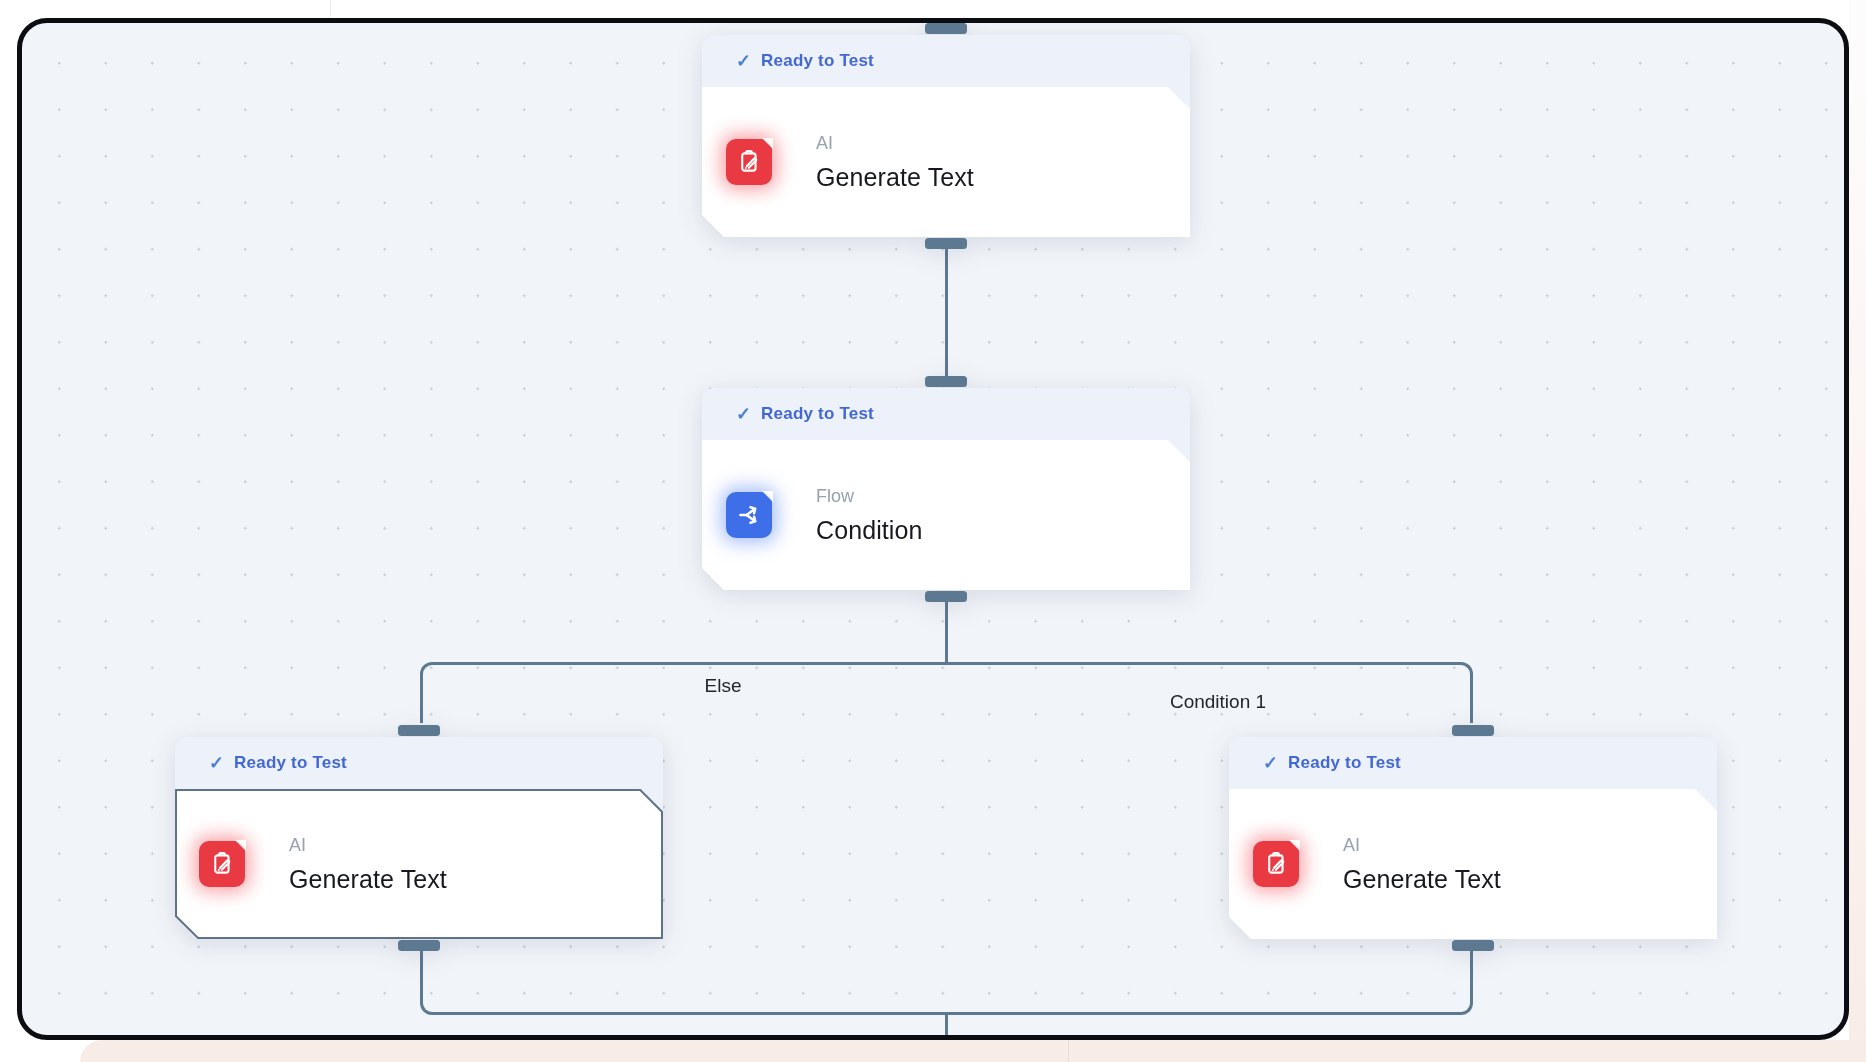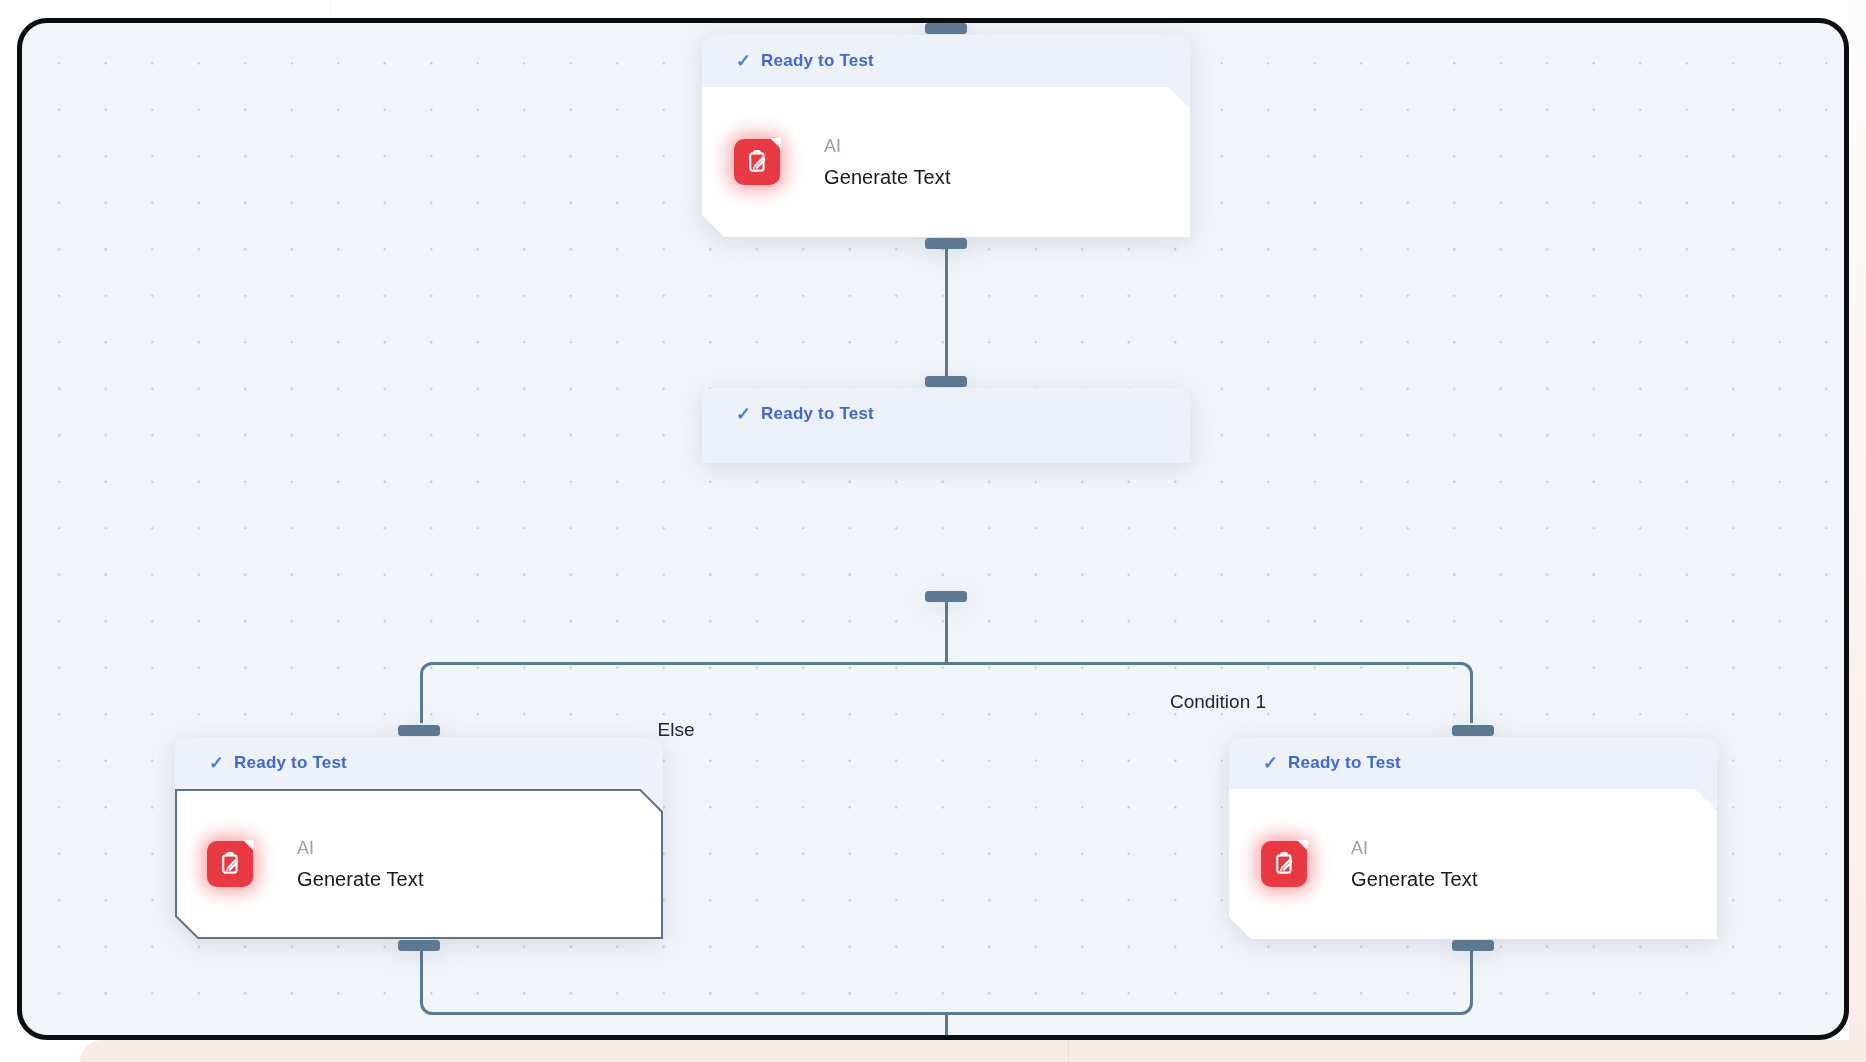--- a/index.html
+++ b/index.html
@@ -38,55 +38,55 @@
     background:#5d7992; border-radius:3.5px; }
   .node .handle.top { top:-12px; }
   .node .handle.bottom { top:203px; }
   .node .header { position:absolute; left:0; top:0; width:488px; height:75px;
     background:#edf1fa; border-radius:12px 12px 0 0; }
   .node .status-row { display:flex; align-items:center; height:52px; padding-left:34px; }
   .node .check { color:#4c7fd8; font-size:18px; font-weight:700; margin-right:10px; line-height:1; }
   .node .status-text { color:#4268d4; font-size:17px; font-weight:700; letter-spacing:.2px; }
   .node .body { position:absolute; left:0; top:52px; width:488px; height:150px; background:#ffffff;
     clip-path:polygon(0 0, 466px 0, 488px 22px, 488px 150px, 22px 150px, 0 128px);
-    display:flex; align-items:center; padding-left:32px; gap:44px; }
+    display:flex; align-items:center; padding-left:24px; gap:44px; }
   .node .outline { position:absolute; left:0; top:52px; width:488px; height:150px; pointer-events:none; }
 
   .icon-tile { position:relative; width:46px; height:46px; border-radius:10px; flex:none;
     display:flex; align-items:center; justify-content:center; }
   .icon-tile.red { background:#e93a43; box-shadow:0 0 18px 5px rgba(244,63,74,0.48); }
   .icon-tile.blue { background:#3e6fe8; box-shadow:0 0 18px 5px rgba(84,132,245,0.5); }
   .icon-tile .fold { position:absolute; right:-1px; top:-1px; width:0; height:0;
     border-left:11px solid transparent; border-top:11px solid #ffffff; opacity:.92; }
   .icon-tile svg { width:28px; height:28px; }
 
   .texts { display:flex; flex-direction:column; }
   .category { font-size:18px; color:#97a1af; margin-bottom:9px; }
-  .title { font-size:20px; font-weight:500; color:#16191f; letter-spacing:.1px; }
+  .title { font-size:25px; font-weight:500; color:#16191f; letter-spacing:.1px; }
 </style>
 </head>
 <body>
 
 <div class="page">
 
   <div class="margin-line-top"></div>
   <div class="right-strip"></div>
   <div class="bottom-strip">
     <div class="pink">
         <div class="vline"></div>
       </div>
   </div>
 
   <div class="frame">
 
     <div class="edge" style="left:923px; top:226px; width:3px; height:127px;"></div>
 
     <div class="edge" style="left:923px; top:579px; width:3px; height:60px;"></div>
     <div class="edge-split" style="left:398px; top:639px; width:1053px; height:61px;"></div>
-    <div class="edge-label" style="left:654px; top:652px;margin-top:44px;">Else</div>
+    <div class="edge-label" style="left:701px; top:652px;">Else</div>
     <div class="edge-label" style="left:1196px; top:668px;">Condition 1</div>
 
     <div class="edge-merge" style="left:398px; top:928px; width:1053px; height:64px;"></div>
     <div class="edge" style="left:923px; top:990px; width:3px; height:32px;"></div>
 
     <div class="node" style="left:680px; top:12px;">
       <div class="handle top"></div>
       <div class="handle bottom"></div>
       <div class="header">
         <div class="status-row">
@@ -111,20 +111,36 @@
       </div>
     </div>
 
     <div class="node" style="left:680px; top:365px;">
       <div class="handle top"></div>
       <div class="handle bottom"></div>
       <div class="header">
         <div class="status-row">
           <span class="check">✓</span>
           <span class="status-text">Ready to Test</span>
+        </div>
+      </div>
+      <div class="body">
+        <div class="icon-tile blue">
+          <div class="fold"></div>
+          <svg viewBox="0 0 24 24" fill="none" stroke="#ffffff" stroke-width="2.1" stroke-linecap="round" stroke-linejoin="round">
+            <path d="M4.6 12 H10"></path>
+            <path d="M10 12 L16.6 7.1"></path>
+            <polyline points="13.2,5.4 17.4,6.5 16.3,10.6"></polyline>
+            <path d="M10 12 L16.6 16.9"></path>
+            <polyline points="16.3,13.4 17.4,17.5 13.2,18.6"></polyline>
+          </svg>
+        </div>
+        <div class="texts">
+          <span class="category">Flow</span>
+          <span class="title">Condition</span>
         </div>
       </div>
     </div>
 
     <div class="node" style="left:153px; top:714px;">
       <div class="handle top"></div>
       <div class="handle bottom"></div>
       <div class="header">
         <div class="status-row">
           <span class="check">✓</span>

